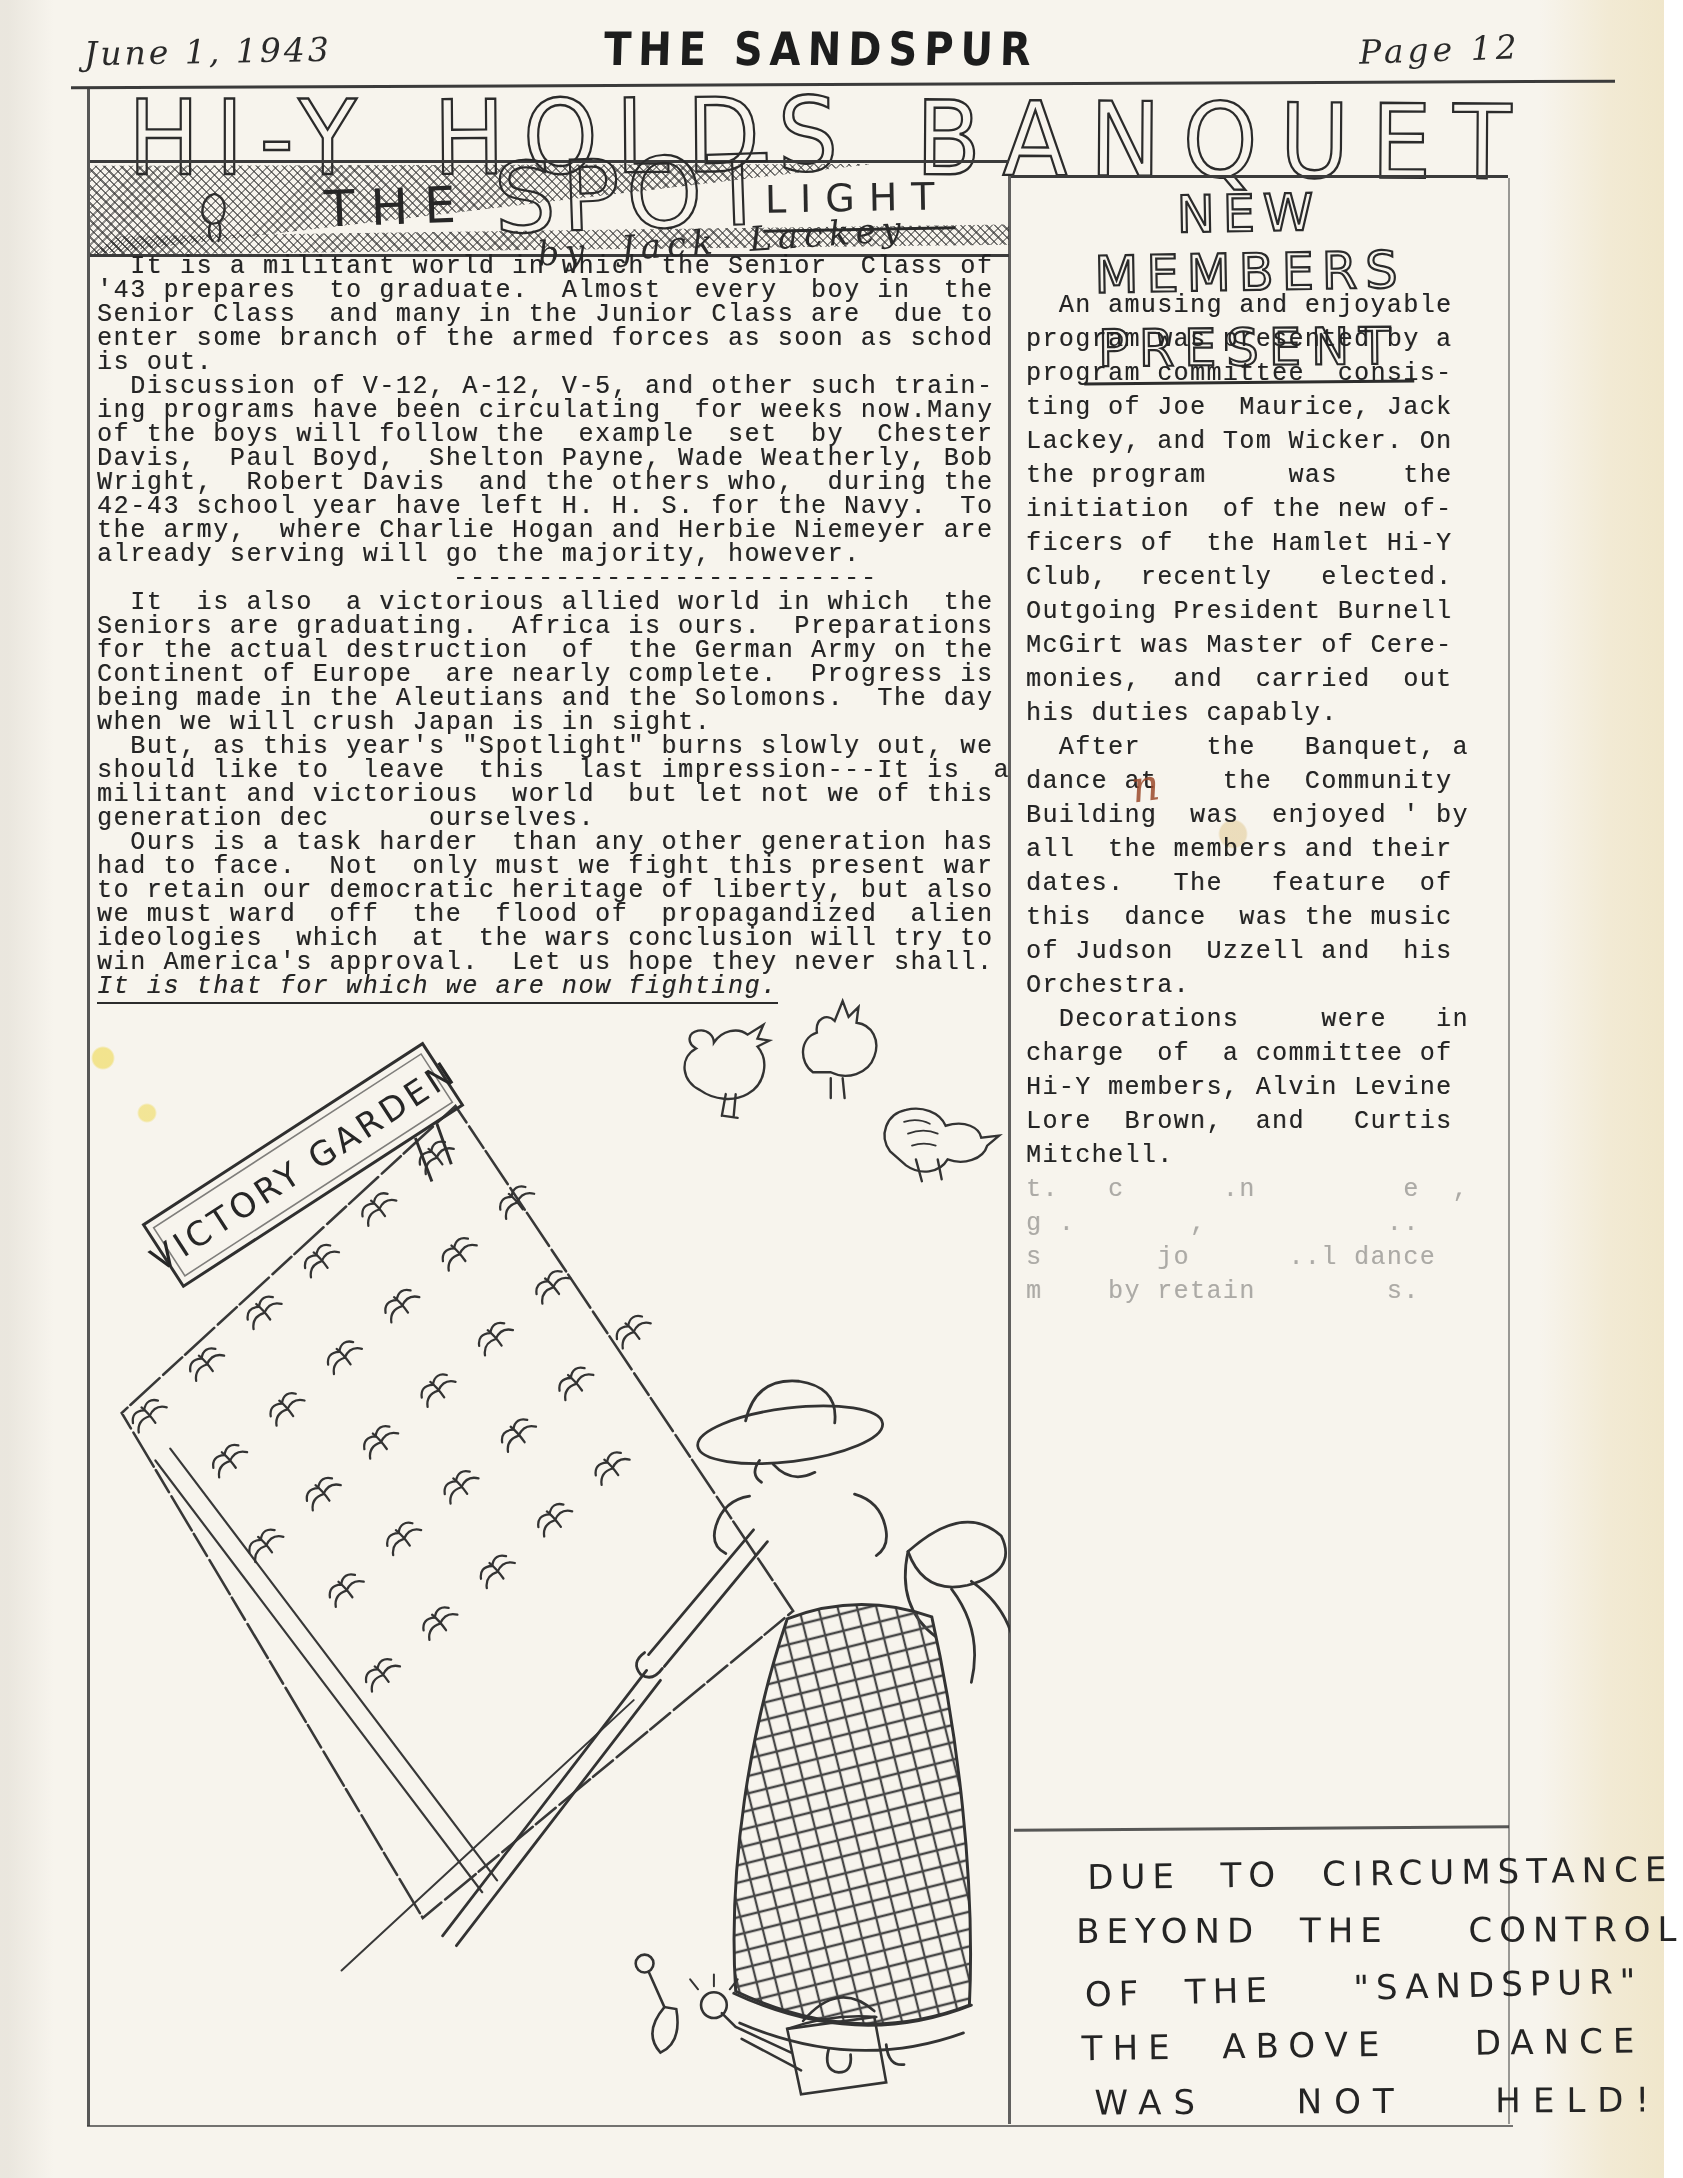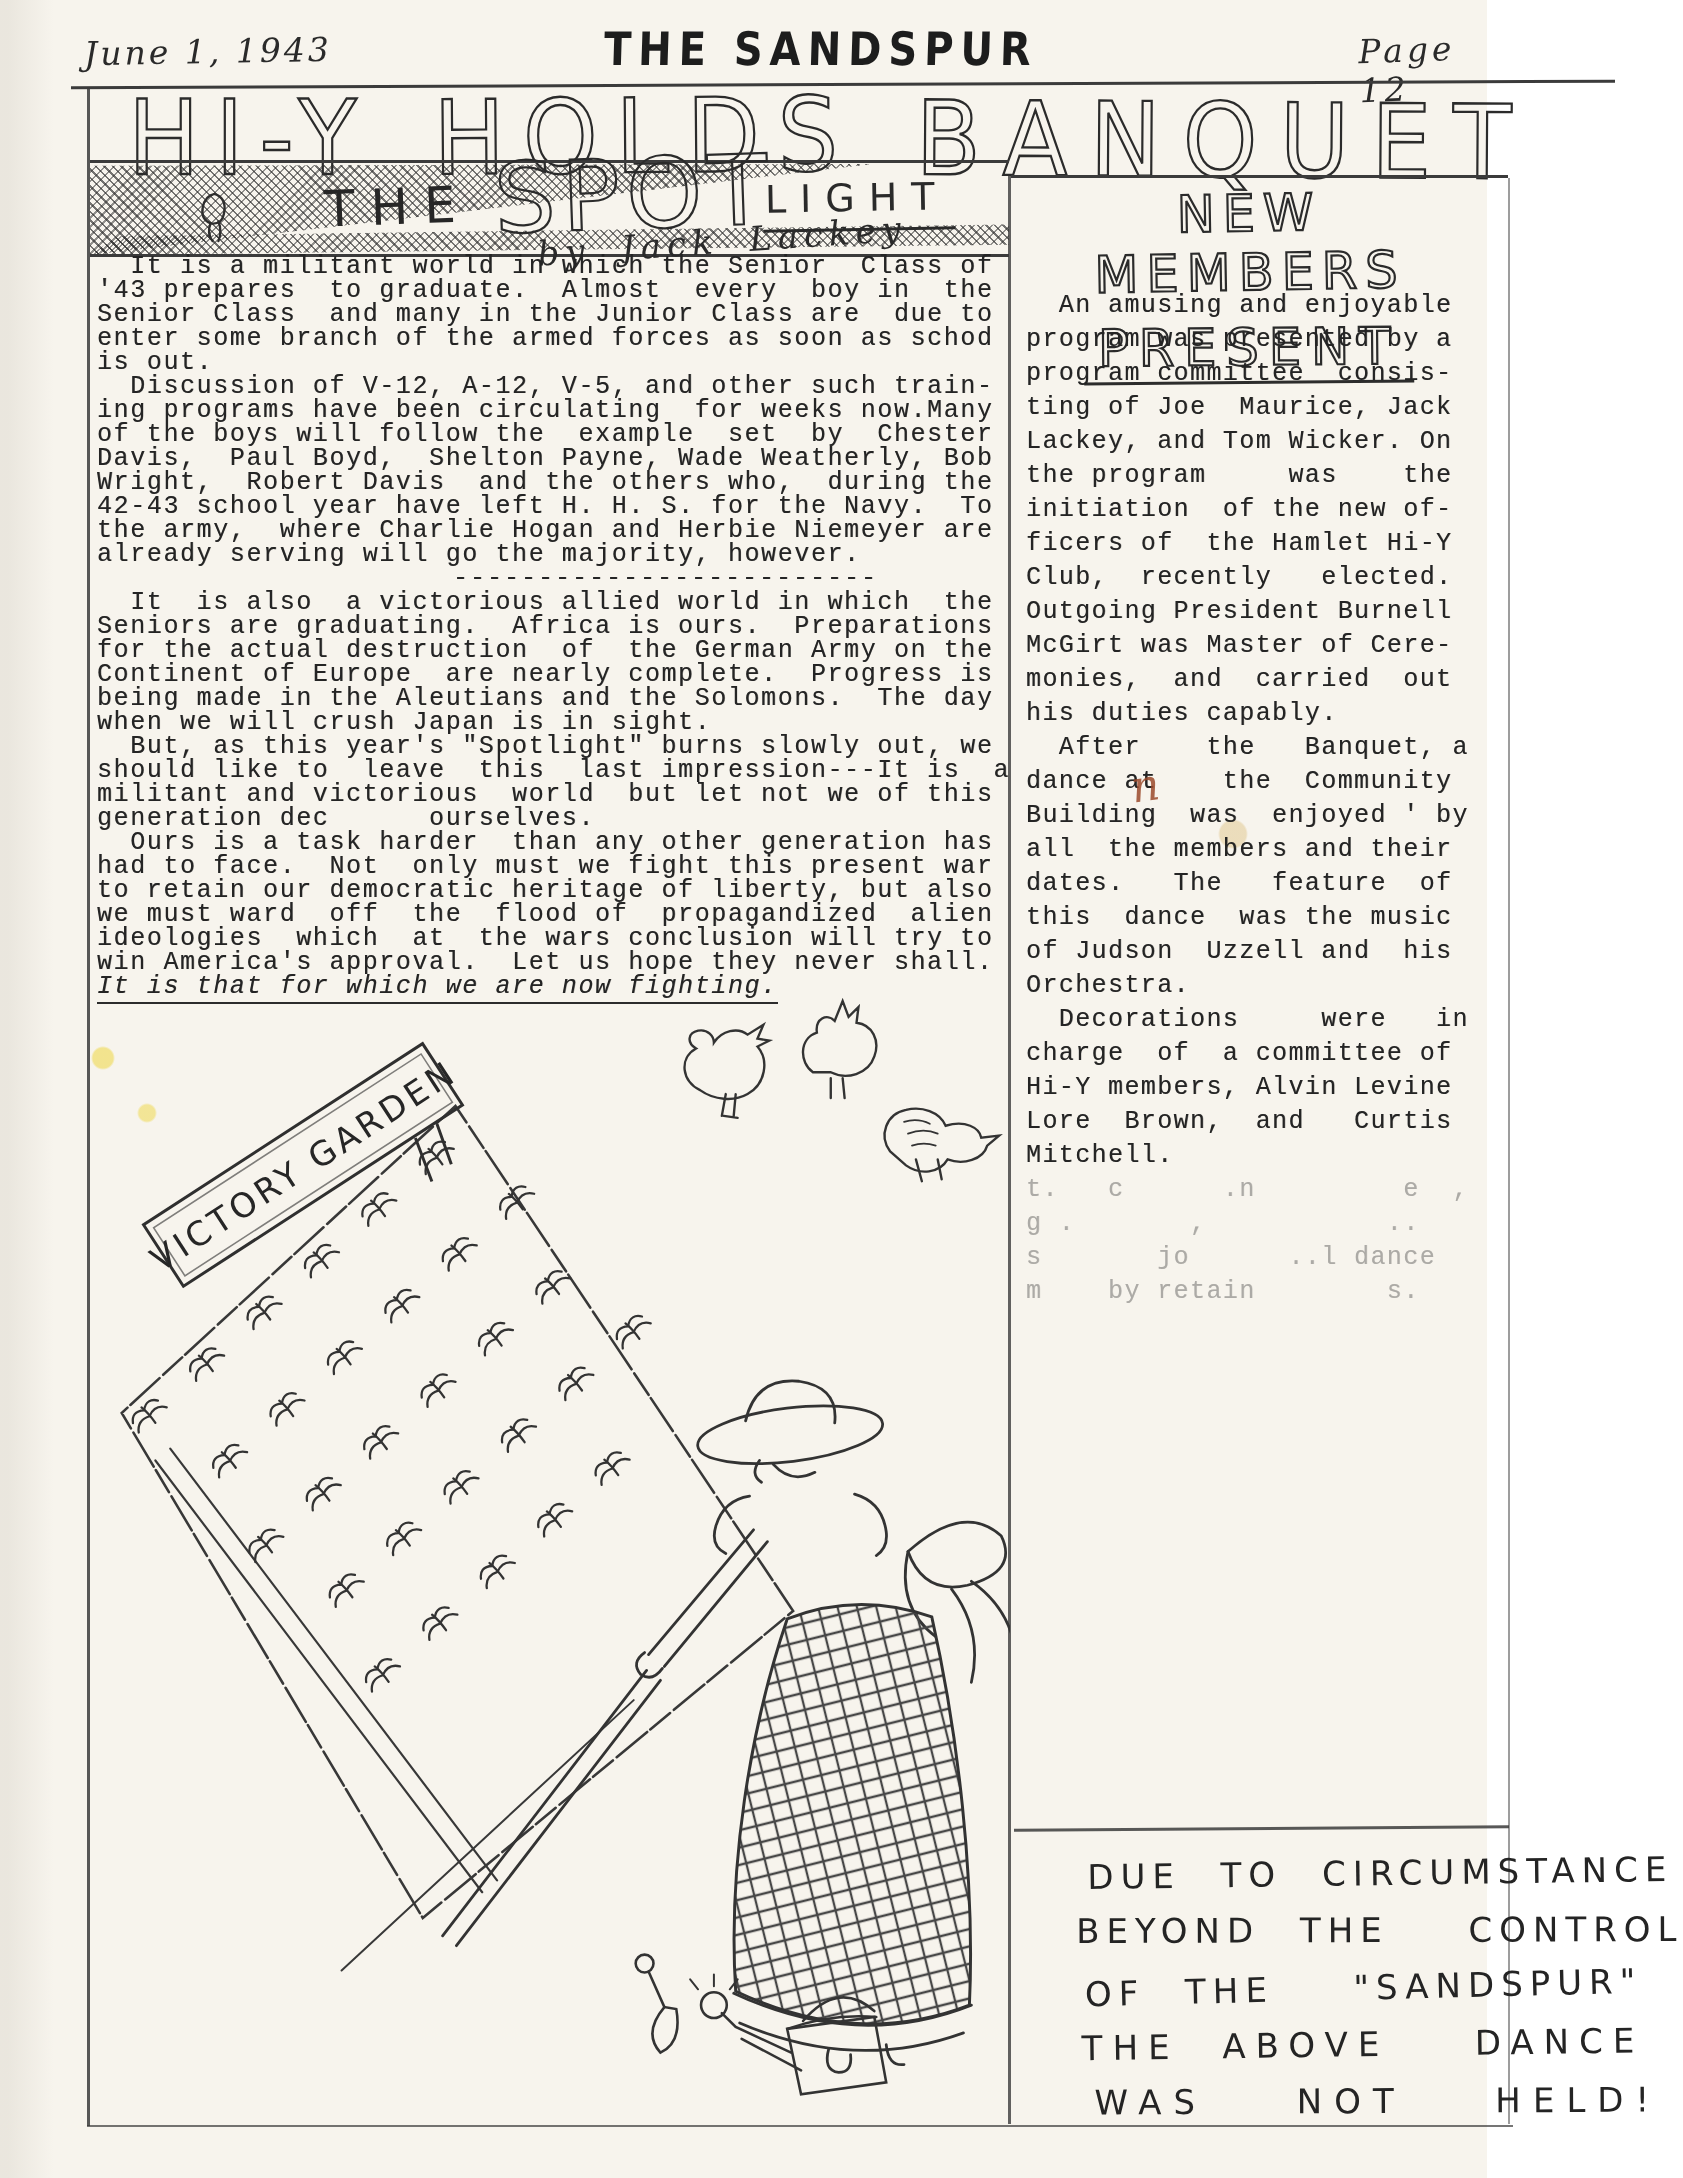--- a/index.html
+++ b/index.html
@@ -1,25 +1,25 @@
 <!DOCTYPE html>
 <html><head>
 <meta charset="utf-8">
 <style>
   html,body{margin:0;padding:0;}
   body{width:1683px;height:2178px;overflow:hidden;}
   #page{
-    position:relative;width:1487px;height:2178px;
+    position:relative;width:1624px;height:2178px;
     background:
       radial-gradient(circle at 1233px 834px, rgba(205,160,60,.28) 0 13px, rgba(205,160,60,0) 15px),
       radial-gradient(circle at 103px 1058px, rgba(238,214,64,.55) 0 10px, rgba(238,214,64,0) 12px),
       radial-gradient(circle at 147px 1113px, rgba(238,214,64,.5) 0 8px, rgba(238,214,64,0) 10px),
       linear-gradient(to right, rgba(120,110,90,.10) 0 8px, rgba(120,110,90,0) 54px),
       linear-gradient(to right, #f7f4ed 0 1539px, #f2ead4 1609px, #efe5c8 1683px);
-    font-family:"Liberation Sans",sans-serif;color:#222;
+    font-family:"Liberation Sans",sans-serif;color:#222;padding-left:40px;
   }
   .tw{font-family:"Liberation Mono","DejaVu Sans Mono",monospace;color:#242424;
       text-shadow:0.4px 0.4px 0.6px rgba(30,30,30,.45);}
   .para{white-space:pre;margin:0;}
   .hand{font-family:"DejaVu Serif",serif;font-style:italic;color:#2a2a2a;}
   .outline{font-family:"DejaVu Sans",sans-serif;color:#2b2b2b;font-weight:400;}
   @supports (-webkit-text-stroke: 1px black){
     .outline{color:rgba(255,255,255,0);-webkit-text-stroke:2.2px #2b2b2b;}
   }
   .abs{position:absolute;}

